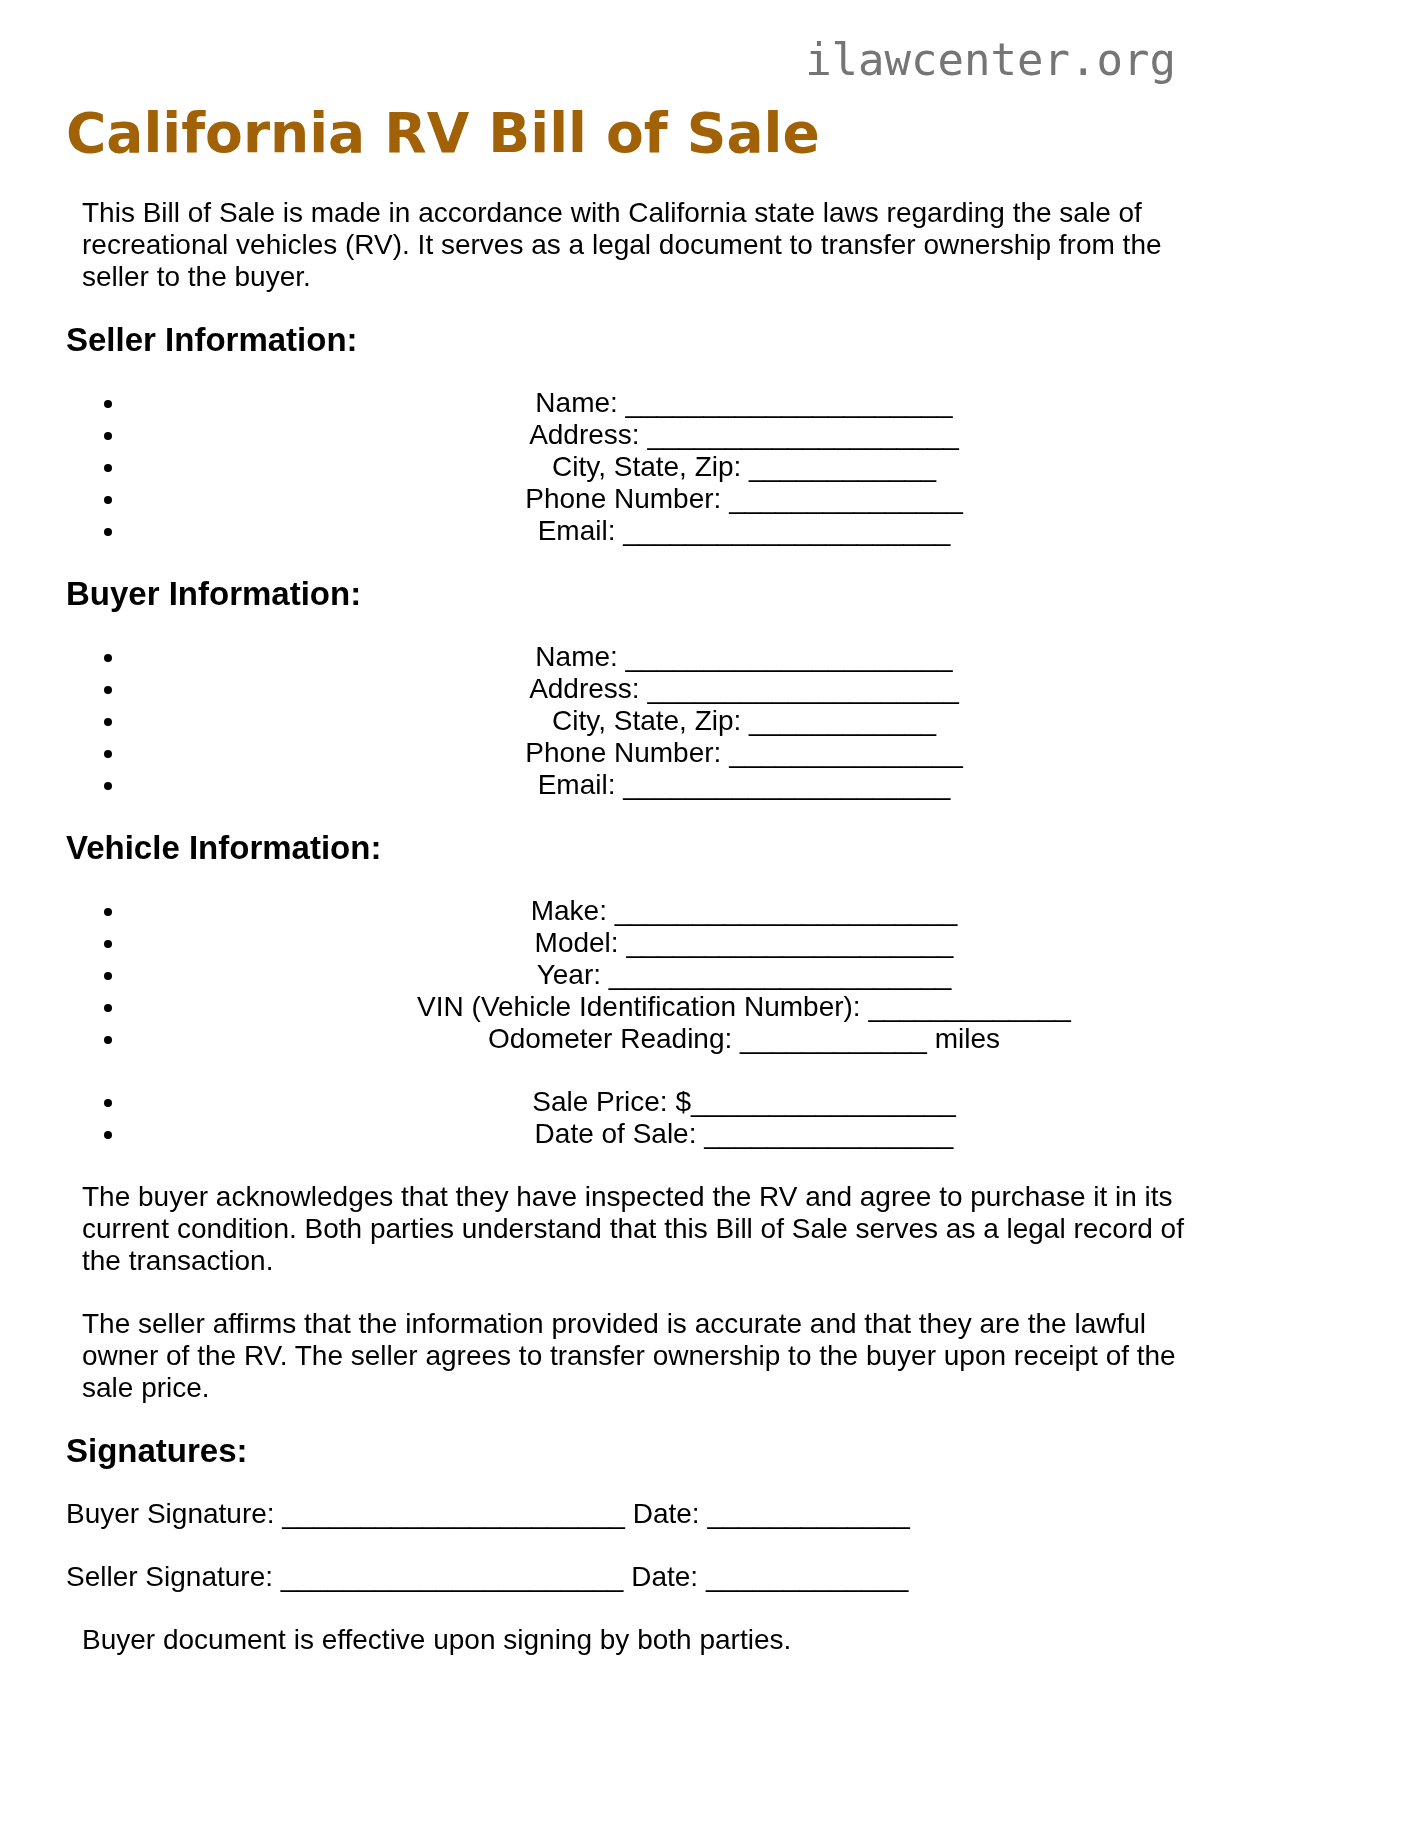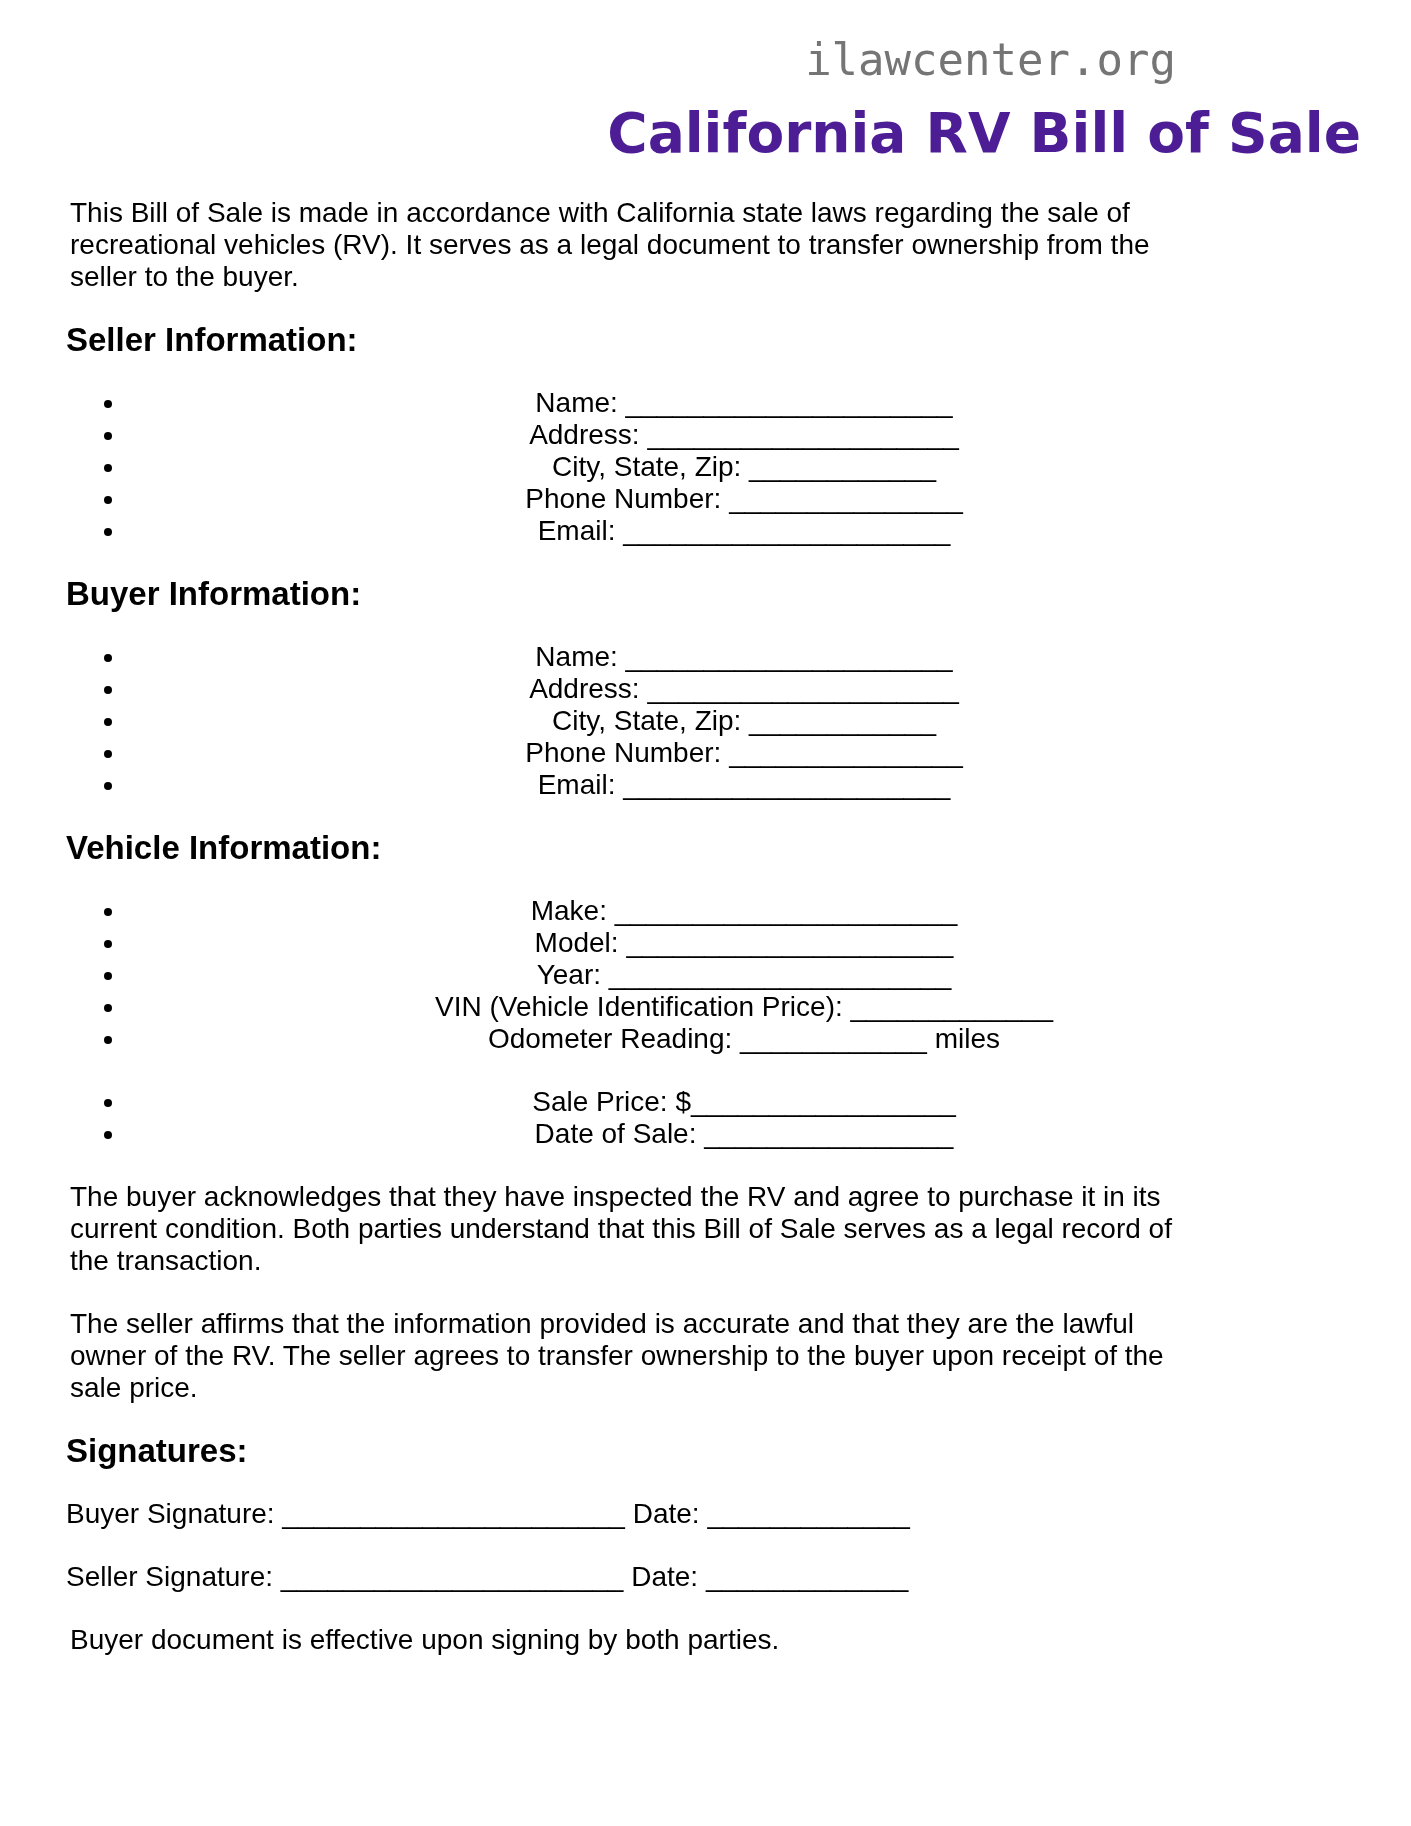--- a/index.html
+++ b/index.html
@@ -31,25 +31,24 @@
     font-size: 44px;
     line-height: 48px;
     color: #757575;
   }
   h1.doc-title {
     margin: 0;
     font-family: "DejaVu Sans", sans-serif;
     font-weight: bold;
     font-size: 55px;
     line-height: 66px;
-    color: #4c1d95;
-    text-align: right;
+    color: #a16207;
   }
   p.body-text {
-    margin: 31px 4px;
+    margin: 31px 16px;
     white-space: pre-line;
   }
   h3.section-heading {
     margin: 31px 0;
     font-size: 33px;
     line-height: 32px;
     font-weight: bold;
   }
   ul.field-list {
     margin: 31px 0;
@@ -95,21 +94,21 @@
     <li><span>City, State, Zip: </span><span class="blank">____________</span></li>
     <li><span>Phone Number: </span><span class="blank">_______________</span></li>
     <li><span>Email: </span><span class="blank">_____________________</span></li>
   </ul>
 
   <h3 class="section-heading">Vehicle Information:</h3>
   <ul class="field-list">
     <li><span>Make: </span><span class="blank">______________________</span></li>
     <li><span>Model: </span><span class="blank">_____________________</span></li>
     <li><span>Year: </span><span class="blank">______________________</span></li>
-    <li><span>VIN (Vehicle Identification Price): </span><span class="blank">_____________</span></li>
+    <li><span>VIN (Vehicle Identification Number): </span><span class="blank">_____________</span></li>
     <li><span>Odometer Reading: </span><span class="blank">____________</span><span> miles</span></li>
   </ul>
 
   <ul class="field-list">
     <li><span>Sale Price: $</span><span class="blank">_________________</span></li>
     <li><span>Date of Sale: </span><span class="blank">________________</span></li>
   </ul>
 
   <p class="body-text">The buyer acknowledges that they have inspected the RV and agree to purchase it in its
 current condition. Both parties understand that this Bill of Sale serves as a legal record of

